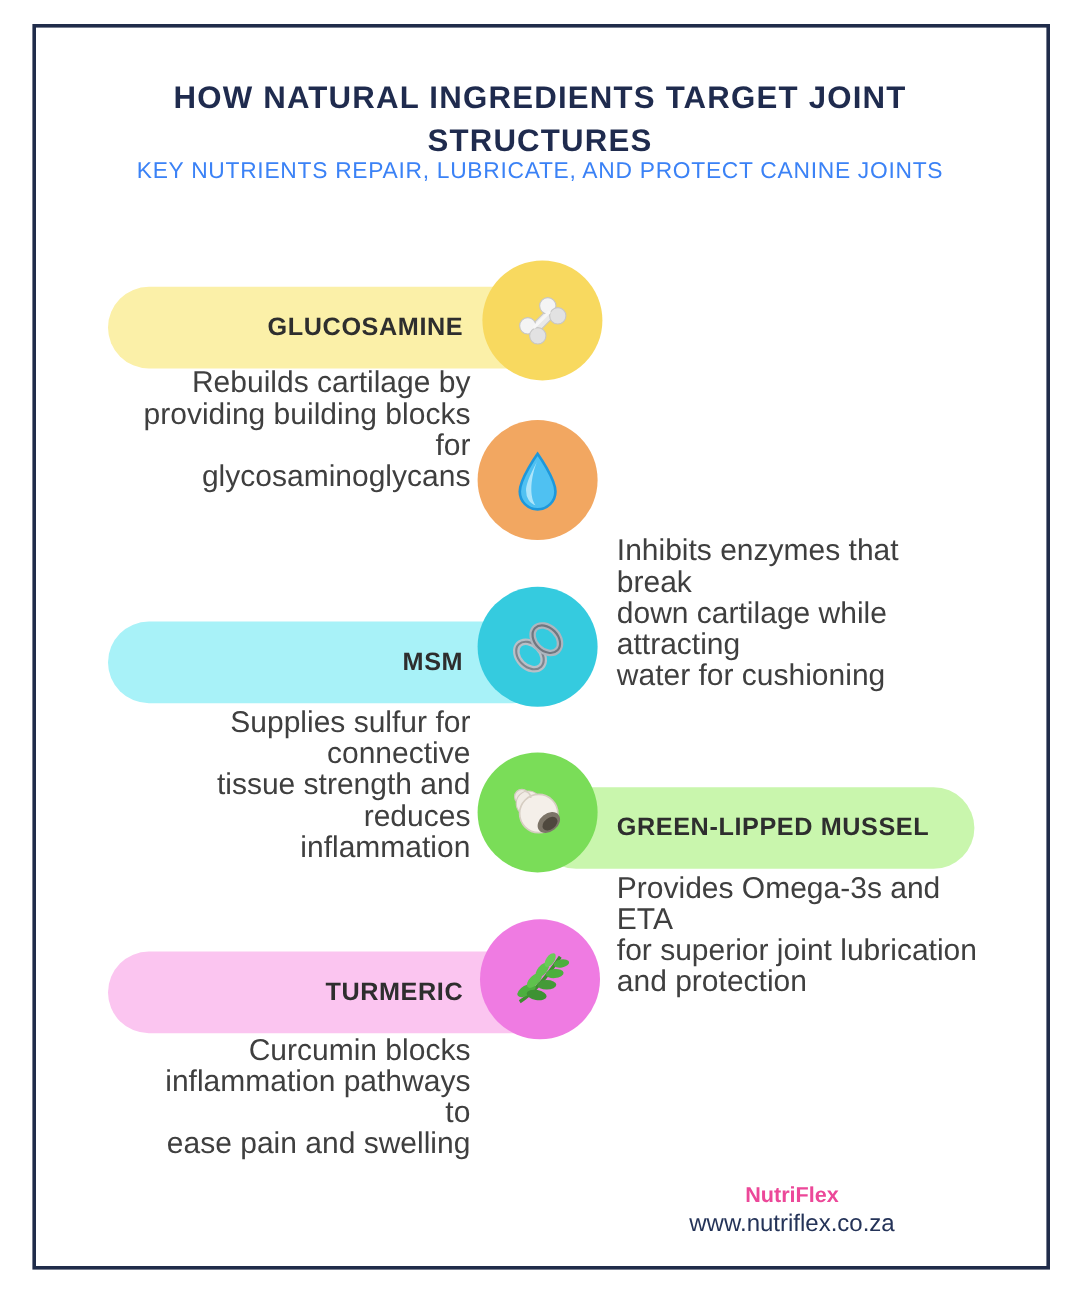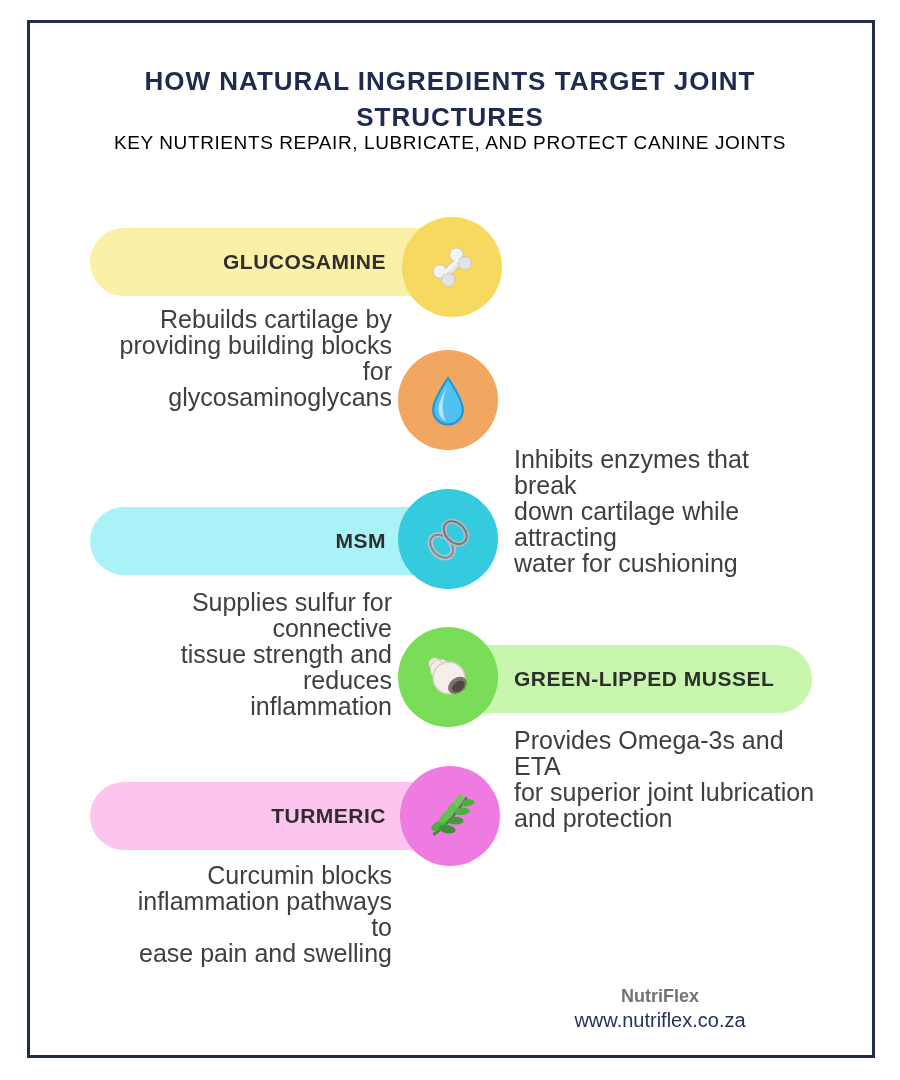--- a/index.html
+++ b/index.html
@@ -19,24 +19,24 @@
     position:absolute;left:0;top:46px;width:900px;
     text-align:center;
     font-size:26px;font-weight:bold;letter-spacing:1px;
     line-height:36px;color:#1F2B4E;
     white-space:pre-line;
   }
   .subtitle{
     position:absolute;left:0;top:132px;width:900px;
     text-align:center;
     font-size:19px;font-weight:500;letter-spacing:0.6px;
-    color:#000000;
+    color:#3b82f6;
   }
   .pill{
-    position:absolute;height:68px;border-radius:34px;
+    position:absolute;height:68px;border-radius:34px;margin-top:11px;
   }
   .pill-label{
     display:block;line-height:68px;
     font-size:21px;font-weight:bold;letter-spacing:0.5px;color:#2E2E2E;
   }
   .pill.left-side .pill-label{text-align:right;padding-right:76px;}
   .pill.right-side .pill-label{text-align:left;padding-left:68px;}
   .circle{
     position:absolute;width:100px;height:100px;border-radius:50%;
     display:flex;align-items:center;justify-content:center;
@@ -44,21 +44,21 @@
   .desc{
     position:absolute;margin:0;
     font-size:25px;line-height:26px;color:#3F3F3F;
     white-space:pre-line;
   }
   .desc.align-right{text-align:right;}
   .desc.align-left{text-align:left;}
   .footer{
     position:absolute;left:510px;top:984px;width:300px;text-align:center;
   }
-  .brand{font-size:18px;font-weight:bold;color:#737373;line-height:24px;}
+  .brand{font-size:18px;font-weight:bold;color:#ec4899;line-height:24px;}
   .website{font-size:20px;color:#243358;line-height:24px;}
   .icon-svg{display:block;}
 </style>
 </head>
 <body>
 
 <div class="page">
 
   <div class="frame" style="border-color: rgb(32, 44, 74);"></div>
 

